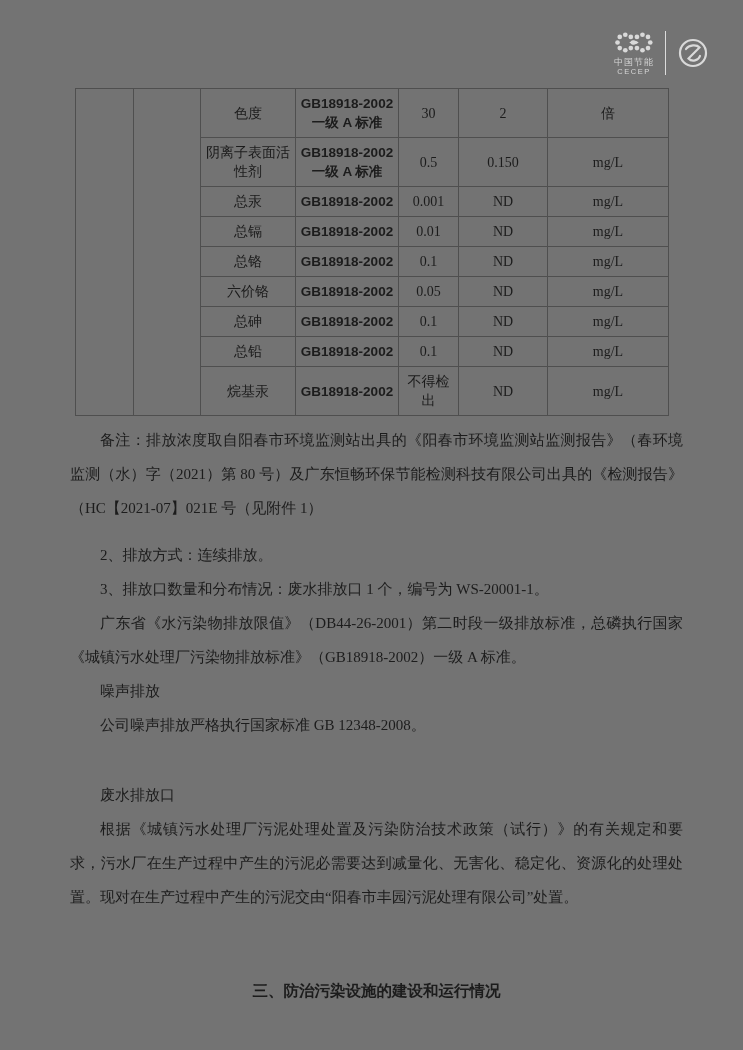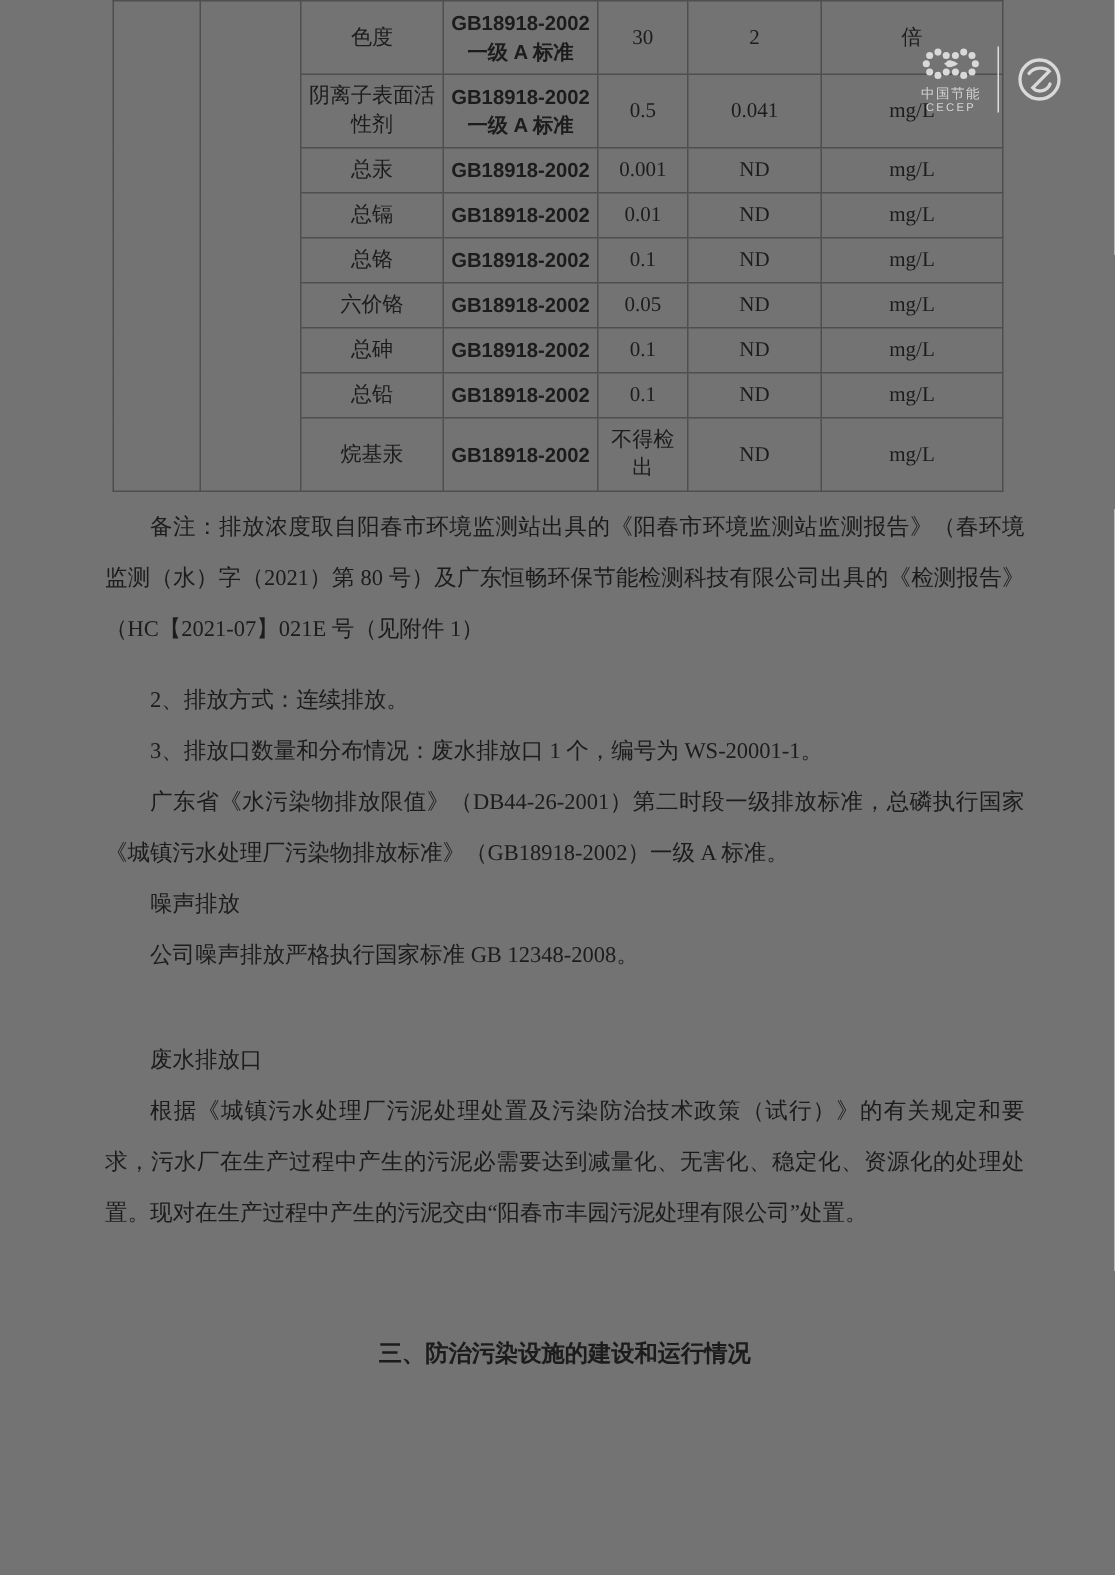--- a/index.html
+++ b/index.html
@@ -33,21 +33,21 @@
     font-size: 24px;
     font-weight: 700;
     letter-spacing: 3px;
     color: #ececec;
     -webkit-text-stroke: 1px #d2d2d2;
     font-family: "Liberation Sans", "DejaVu Sans", sans-serif;
     line-height: 30px;
     white-space: nowrap;
   }
   
-  .doc { }
+  .doc { padding-top: 88px; }
   table.emissions {
     border-collapse: collapse;
     table-layout: fixed;
     margin-left: 75px;
     width: 593px;
   }
   table.emissions td {
     border: 1px solid #4f4f4f;
     text-align: center;
     vertical-align: middle;
@@ -137,21 +137,21 @@
 一级 A 标准</td>
             <td>30</td>
             <td>2</td>
             <td>倍</td>
           </tr>
           <tr>
             <td>阴离子表面活性剂</td>
             <td class="standard-cell">GB18918-2002
 一级 A 标准</td>
             <td>0.5</td>
-            <td>0.041</td>
+            <td>0.150</td>
             <td>mg/L</td>
           </tr>
           <tr>
             <td>总汞</td>
             <td class="standard-cell">GB18918-2002</td>
             <td>0.001</td>
             <td>ND</td>
             <td>mg/L</td>
           </tr>
           <tr>

